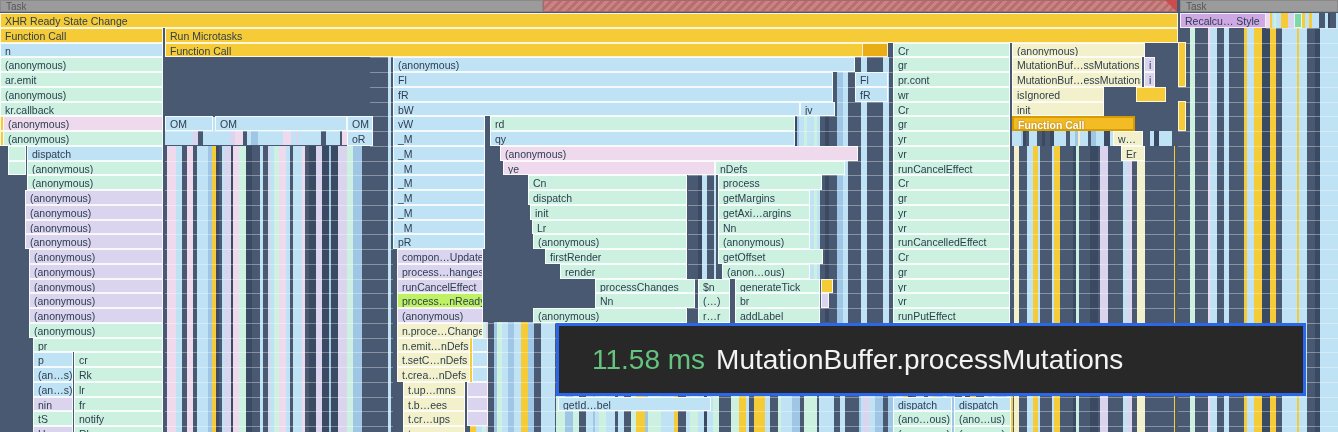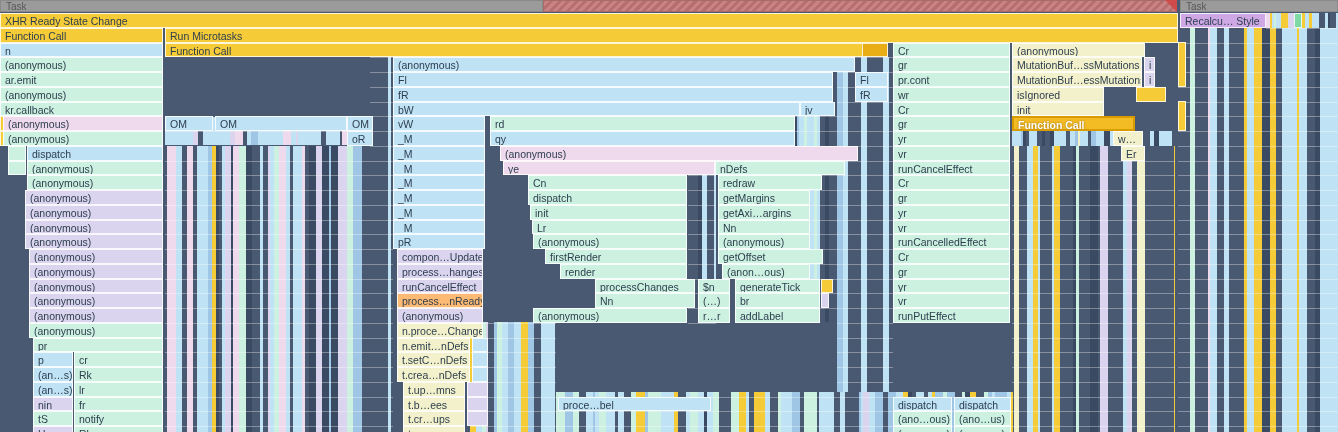--- a/index.html
+++ b/index.html
@@ -687,21 +687,21 @@
       <div class="frame" style="left: 1121px; top: 145.75px; width: 24px; height: 14.75px; background: rgb(242, 241, 203);">Er</div>
       <div class="frame" style="left: 8px; top: 160.5px; width: 18px; height: 14.75px; background: rgb(205, 241, 224);"></div>
       <div class="frame" style="left: 27px; top: 160.5px; width: 136px; height: 14.75px; background: rgb(205, 241, 224);">(anonymous)</div>
       <div class="frame" style="left: 393px; top: 160.5px; width: 92px; height: 14.75px; background: rgb(191, 226, 245);">_M</div>
       <div class="frame" style="left: 503px; top: 160.5px; width: 212px; height: 14.75px; background: rgb(238, 217, 237);">ye</div>
       <div class="frame" style="left: 715px; top: 160.5px; width: 130px; height: 14.75px; background: rgb(205, 241, 224);">nDefs</div>
       <div class="frame" style="left: 893px; top: 160.5px; width: 117px; height: 14.75px; background: rgb(205, 241, 224);">runCancelEffect</div>
       <div class="frame" style="left: 27px; top: 175.25px; width: 136px; height: 14.75px; background: rgb(205, 241, 224);">(anonymous)</div>
       <div class="frame" style="left: 393px; top: 175.25px; width: 92px; height: 14.75px; background: rgb(191, 226, 245);">_M</div>
       <div class="frame" style="left: 528px; top: 175.25px; width: 159px; height: 14.75px; background: rgb(205, 241, 224);">Cn</div>
-      <div class="frame" style="left: 718px; top: 175.25px; width: 104px; height: 14.75px; background: rgb(205, 241, 224);">redraw</div>
+      <div class="frame" style="left: 718px; top: 175.25px; width: 104px; height: 14.75px; background: rgb(205, 241, 224);">process</div>
       <div class="frame" style="left: 893px; top: 175.25px; width: 117px; height: 14.75px; background: rgb(205, 241, 224);">Cr</div>
       <div class="frame" style="left: 25px; top: 190px; width: 138px; height: 14.75px; background: rgb(219, 212, 239);">(anonymous)</div>
       <div class="frame" style="left: 393px; top: 190px; width: 92px; height: 14.75px; background: rgb(191, 226, 245);">_M</div>
       <div class="frame" style="left: 528px; top: 190px; width: 159px; height: 14.75px; background: rgb(205, 241, 224);">dispatch</div>
       <div class="frame" style="left: 718px; top: 190px; width: 92px; height: 14.75px; background: rgb(205, 241, 224);">getMargins</div>
       <div class="frame" style="left: 893px; top: 190px; width: 117px; height: 14.75px; background: rgb(205, 241, 224);">gr</div>
       <div class="frame" style="left: 25px; top: 204.75px; width: 138px; height: 14.75px; background: rgb(219, 212, 239);">(anonymous)</div>
       <div class="frame" style="left: 393px; top: 204.75px; width: 92px; height: 14.75px; background: rgb(191, 226, 245);">_M</div>
       <div class="frame" style="left: 530px; top: 204.75px; width: 157px; height: 14.75px; background: rgb(205, 241, 224);">init</div>
       <div class="frame" style="left: 718px; top: 204.75px; width: 92px; height: 14.75px; background: rgb(205, 241, 224);">getAxi…argins</div>
@@ -727,21 +727,21 @@
       <div class="frame" style="left: 722px; top: 263.75px; width: 88px; height: 14.75px; background: rgb(205, 241, 224);">(anon…ous)</div>
       <div class="frame" style="left: 893px; top: 263.75px; width: 117px; height: 14.75px; background: rgb(205, 241, 224);">gr</div>
       <div class="frame" style="left: 29px; top: 278.5px; width: 134px; height: 14.75px; background: rgb(219, 212, 239);">(anonymous)</div>
       <div class="frame" style="left: 397px; top: 278.5px; width: 86px; height: 14.75px; background: rgb(219, 212, 239);">runCancelEffect</div>
       <div class="frame" style="left: 595px; top: 278.5px; width: 100px; height: 14.75px; background: rgb(205, 241, 224);">processChanges</div>
       <div class="frame" style="left: 698px; top: 278.5px; width: 32px; height: 14.75px; background: rgb(205, 241, 224);">$n</div>
       <div class="frame" style="left: 735px; top: 278.5px; width: 85px; height: 14.75px; background: rgb(205, 241, 224);">generateTick</div>
       <div class="frame" style="left: 821px; top: 278.5px; width: 12px; height: 14.75px; background: rgb(245, 203, 56);"></div>
       <div class="frame" style="left: 893px; top: 278.5px; width: 117px; height: 14.75px; background: rgb(205, 241, 224);">yr</div>
       <div class="frame" style="left: 29px; top: 293.25px; width: 134px; height: 14.75px; background: rgb(219, 212, 239);">(anonymous)</div>
-      <div class="frame" style="left: 397px; top: 293.25px; width: 86px; height: 14.75px; background: #fdba74;">process…nReady</div>
+      <div class="frame" style="left: 397px; top: 293.25px; width: 86px; height: 14.75px; background: #bef264;">process…nReady</div>
       <div class="frame" style="left: 595px; top: 293.25px; width: 100px; height: 14.75px; background: rgb(205, 241, 224);">Nn</div>
       <div class="frame" style="left: 698px; top: 293.25px; width: 32px; height: 14.75px; background: rgb(205, 241, 224);">(…)</div>
       <div class="frame" style="left: 735px; top: 293.25px; width: 85px; height: 14.75px; background: rgb(205, 241, 224);">br</div>
       <div class="frame" style="left: 821px; top: 293.25px; width: 8px; height: 14.75px; background: rgb(219, 212, 239);"></div>
       <div class="frame" style="left: 893px; top: 293.25px; width: 117px; height: 14.75px; background: rgb(205, 241, 224);">vr</div>
       <div class="frame" style="left: 29px; top: 308px; width: 134px; height: 14.75px; background: rgb(219, 212, 239);">(anonymous)</div>
       <div class="frame" style="left: 397px; top: 308px; width: 86px; height: 14.75px; background: rgb(219, 212, 239);">(anonymous)</div>
       <div class="frame" style="left: 533px; top: 308px; width: 154px; height: 14.75px; background: rgb(205, 241, 224);">(anonymous)</div>
       <div class="frame" style="left: 698px; top: 308px; width: 32px; height: 14.75px; background: rgb(205, 241, 224);">r…r</div>
       <div class="frame" style="left: 735px; top: 308px; width: 85px; height: 14.75px; background: rgb(205, 241, 224);">addLabel</div>
@@ -760,30 +760,34 @@
       <div class="frame" style="left: 397px; top: 367px; width: 73px; height: 14.75px; background: rgb(242, 241, 203);">t.crea…nDefs</div>
       <div class="frame" style="left: 472px; top: 367px; width: 16px; height: 14.75px; background: rgb(191, 226, 245);"></div>
       <div class="frame" style="left: 33px; top: 381.75px; width: 40px; height: 14.75px; background: rgb(191, 226, 245);">(an…s)</div>
       <div class="frame" style="left: 74px; top: 381.75px; width: 89px; height: 14.75px; background: rgb(205, 241, 224);">lr</div>
       <div class="frame" style="left: 403px; top: 381.75px; width: 62px; height: 14.75px; background: rgb(242, 241, 203);">t.up…mns</div>
       <div class="frame" style="left: 467px; top: 381.75px; width: 21px; height: 14.75px; background: rgb(219, 212, 239);"></div>
       <div class="frame" style="left: 33px; top: 396.5px; width: 40px; height: 14.75px; background: rgb(219, 212, 239);">nin</div>
       <div class="frame" style="left: 74px; top: 396.5px; width: 89px; height: 14.75px; background: rgb(205, 241, 224);">fr</div>
       <div class="frame" style="left: 403px; top: 396.5px; width: 62px; height: 14.75px; background: rgb(242, 241, 203);">t.b…ees</div>
       <div class="frame" style="left: 467px; top: 396.5px; width: 21px; height: 14.75px; background: rgb(219, 212, 239);"></div>
-      <div class="frame" style="left: 558px; top: 396.5px; width: 153px; height: 14.75px; background: rgb(191, 226, 245);">proce…bel</div>
+      <div class="frame" style="left: 558px; top: 396.5px; width: 153px; height: 14.75px; background: rgb(191, 226, 245);">getId…bel</div>
       <div class="frame" style="left: 893px; top: 396.5px; width: 59px; height: 14.75px; background: rgb(191, 226, 245);">dispatch</div>
       <div class="frame" style="left: 954px; top: 396.5px; width: 57px; height: 14.75px; background: rgb(191, 226, 245);">dispatch</div>
       <div class="frame" style="left: 33px; top: 411.25px; width: 40px; height: 14.75px; background: rgb(205, 241, 224);">tS</div>
       <div class="frame" style="left: 74px; top: 411.25px; width: 89px; height: 14.75px; background: rgb(205, 241, 224);">notify</div>
       <div class="frame" style="left: 403px; top: 411.25px; width: 62px; height: 14.75px; background: rgb(242, 241, 203);">t.cr…ups</div>
       <div class="frame" style="left: 467px; top: 411.25px; width: 21px; height: 14.75px; background: rgb(219, 212, 239);"></div>
       <div class="frame" style="left: 893px; top: 411.25px; width: 59px; height: 14.75px; background: rgb(205, 241, 224);">(ano…ous)</div>
       <div class="frame" style="left: 954px; top: 411.25px; width: 57px; height: 14.75px; background: rgb(205, 241, 224);">(ano…us)</div>
       <div class="frame" style="left: 33px; top: 426px; width: 40px; height: 14.75px; background: rgb(219, 212, 239);">Han</div>
       <div class="frame" style="left: 74px; top: 426px; width: 89px; height: 14.75px; background: rgb(205, 241, 224);">Rk</div>
       <div class="frame" style="left: 403px; top: 426px; width: 62px; height: 14.75px; background: rgb(242, 241, 203);">t.s…mns</div>
       <div class="frame" style="left: 893px; top: 426px; width: 59px; height: 14.75px; background: rgb(205, 241, 224);">(ano…ous)</div>
       <div class="frame" style="left: 954px; top: 426px; width: 57px; height: 14.75px; background: rgb(205, 241, 224);">(ano…us)</div>
       <div class="frame" style="left: 1178px; top: 42px; width: 8px; height: 45px; background: rgb(245, 203, 56);"></div>
       <div class="frame" style="left: 1178px; top: 101px; width: 8px; height: 30px; background: rgb(245, 203, 56);"></div>
     </div>
+  <div id="tooltip" style="left: 556px; top: 323px; width: 750px; height: 73px;">
+    <span class="dur">11.58 ms</span>
+    <span class="nm">MutationBuffer.processMutations</span>
+  </div>
 </div>
 
 </body></html>

